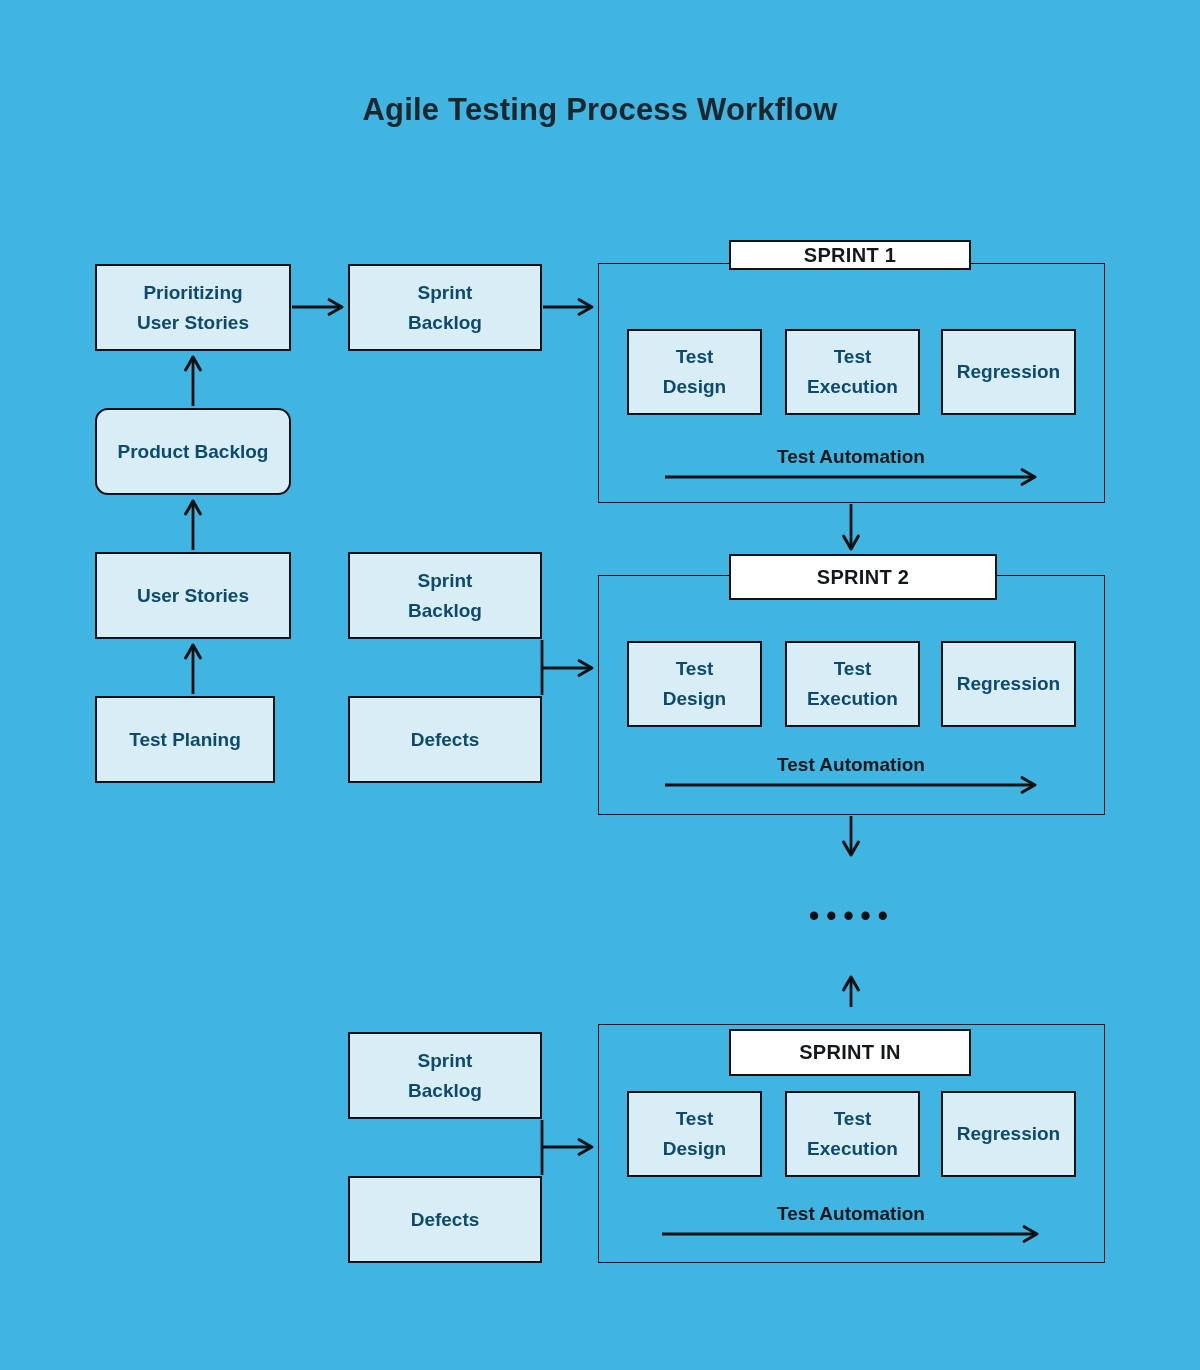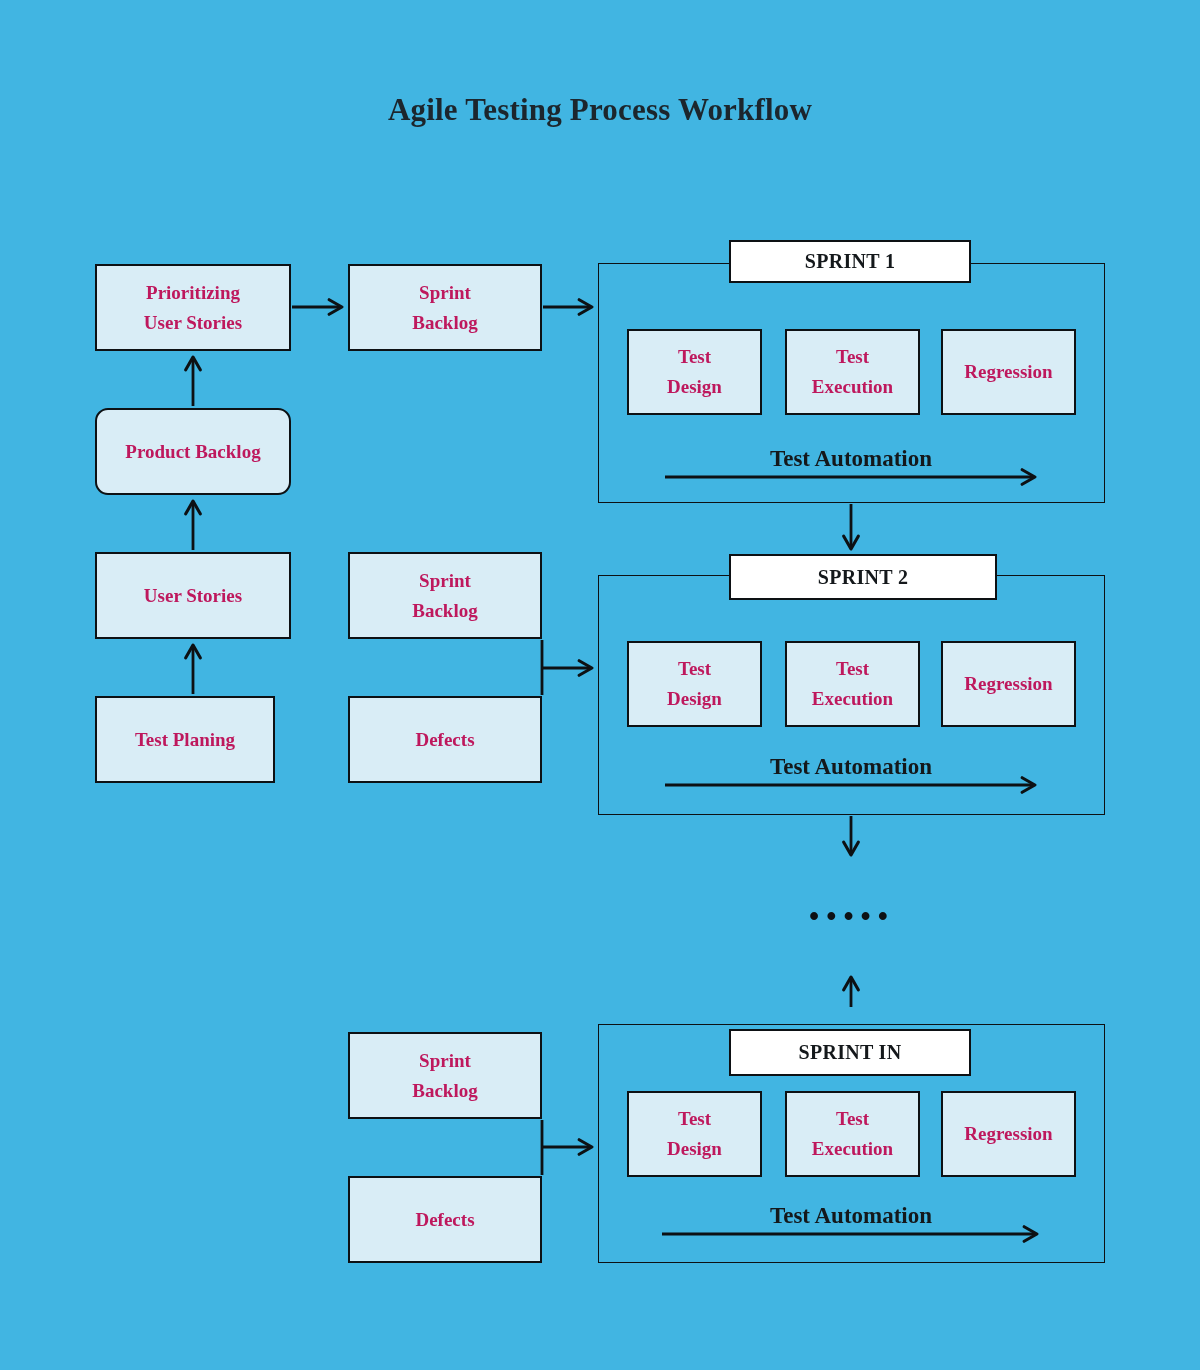--- a/index.html
+++ b/index.html
@@ -1,47 +1,47 @@
 <!DOCTYPE html>
 <html><head>
 <meta charset="utf-8">
 <style>
   html,body { margin:0; padding:0; }
   body { font-family:"Liberation Sans", sans-serif; }
   .canvas {
     position:relative; width:1200px; height:1370px;
-    background:#41b5e2; overflow:hidden;font-family:Liberation Serif, serif;
+    background:#41b5e2; overflow:hidden;
   }
   .title {
     position:absolute; left:0; right:0; top:92px;
     text-align:center; font-size:31px; font-weight:bold;
     color:#1c262d; letter-spacing:0.2px;
   }
   .node {
     position:absolute; box-sizing:border-box;
     background:#d9edf6; border:2px solid #0d1114;
     display:flex; align-items:center; justify-content:center;
     text-align:center; font-weight:bold; font-size:19px;
-    line-height:30px; color:#be185d; white-space:pre-line;
+    line-height:30px; color:#0c4a6e; white-space:pre-line;
   }
   .sprint-frame {
     position:absolute; box-sizing:border-box;
     border:1.6px solid #0d1114; background:transparent; z-index:1;
   }
   .sprint-label {
     position:absolute; box-sizing:border-box;
     background:#ffffff; border:2px solid #0d1114;
     display:flex; align-items:center; justify-content:center;
     font-weight:bold; font-size:20px; color:#14181b;
     letter-spacing:0.3px; z-index:3;
   }
   .node { z-index:2; }
   .automation {
     position:absolute; text-align:center; font-weight:bold;
-    font-size:23px; color:#14181b; z-index:2;
+    font-size:19px; color:#14181b; z-index:2;
   }
   .dots {
     position:absolute; text-align:center; font-size:29px;
     letter-spacing:7px; color:#0d1114; font-weight:bold; z-index:2;
   }
   .arrows { position:absolute; left:0; top:0; z-index:4; pointer-events:none; }
 </style>
 </head>
 <body>
 
@@ -58,21 +58,21 @@
   <div class="node" style="left:348px; top:264px; width:194px; height:87px;">Sprint
 Backlog</div>
   <div class="node" style="left:348px; top:552px; width:194px; height:87px;">Sprint
 Backlog</div>
   <div class="node" style="left:348px; top:696px; width:194px; height:87px;">Defects</div>
   <div class="node" style="left:348px; top:1032px; width:194px; height:87px;">Sprint
 Backlog</div>
   <div class="node" style="left:348px; top:1176px; width:194px; height:87px;">Defects</div>
 
   <div class="sprint-frame" style="left:598px; top:263px; width:507px; height:240px;"></div>
-  <div class="sprint-label" style="left:729px; top:240px; width:242px; height:43px;">SPRINT 1</div>
+  <div class="sprint-label" style="left:729px; top:240px; width:242px; height:30px;">SPRINT 1</div>
   <div class="node" style="left:627px; top:329px; width:135px; height:86px;">Test
 Design</div>
   <div class="node" style="left:785px; top:329px; width:135px; height:86px;">Test
 Execution</div>
   <div class="node" style="left:941px; top:329px; width:135px; height:86px;">Regression</div>
   <div class="automation" style="left:651px; top:446px; width:400px;">Test Automation</div>
 
   <div class="sprint-frame" style="left:598px; top:575px; width:507px; height:240px;"></div>
   <div class="sprint-label" style="left:729px; top:554px; width:268px; height:46px;">SPRINT 2</div>
   <div class="node" style="left:627px; top:641px; width:135px; height:86px;">Test

